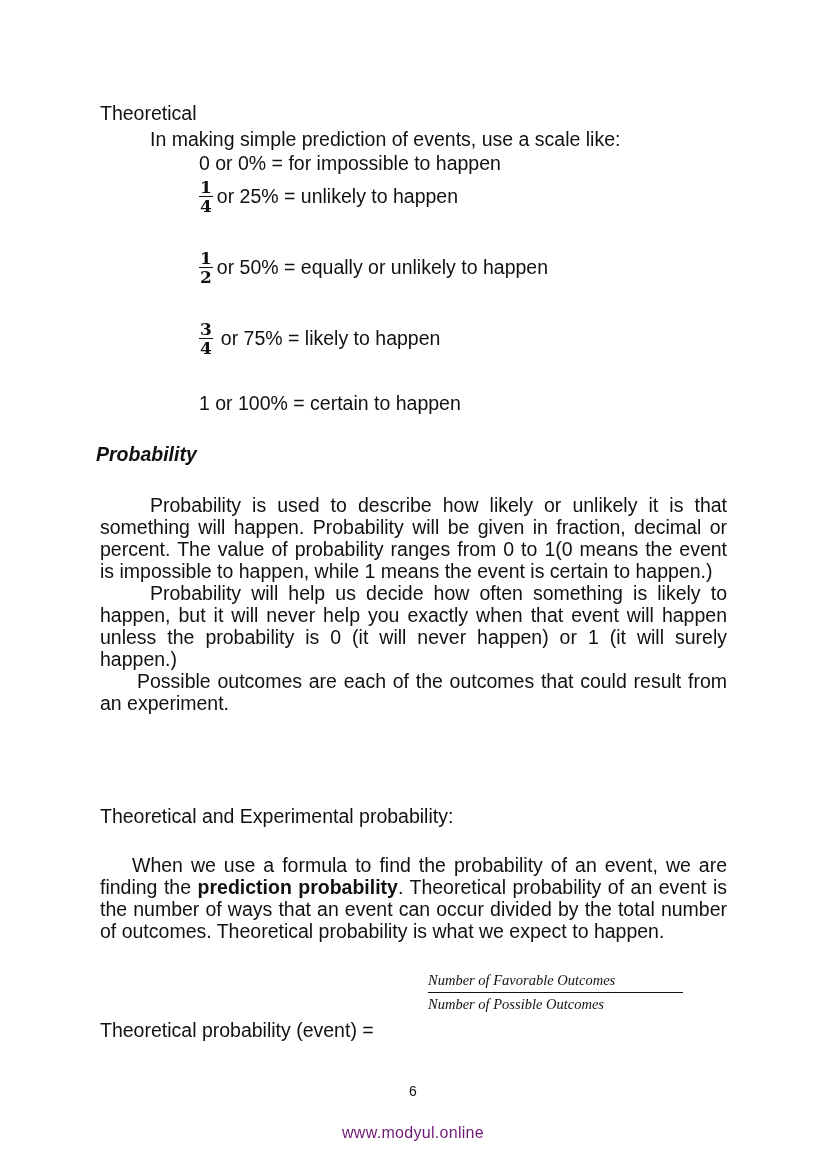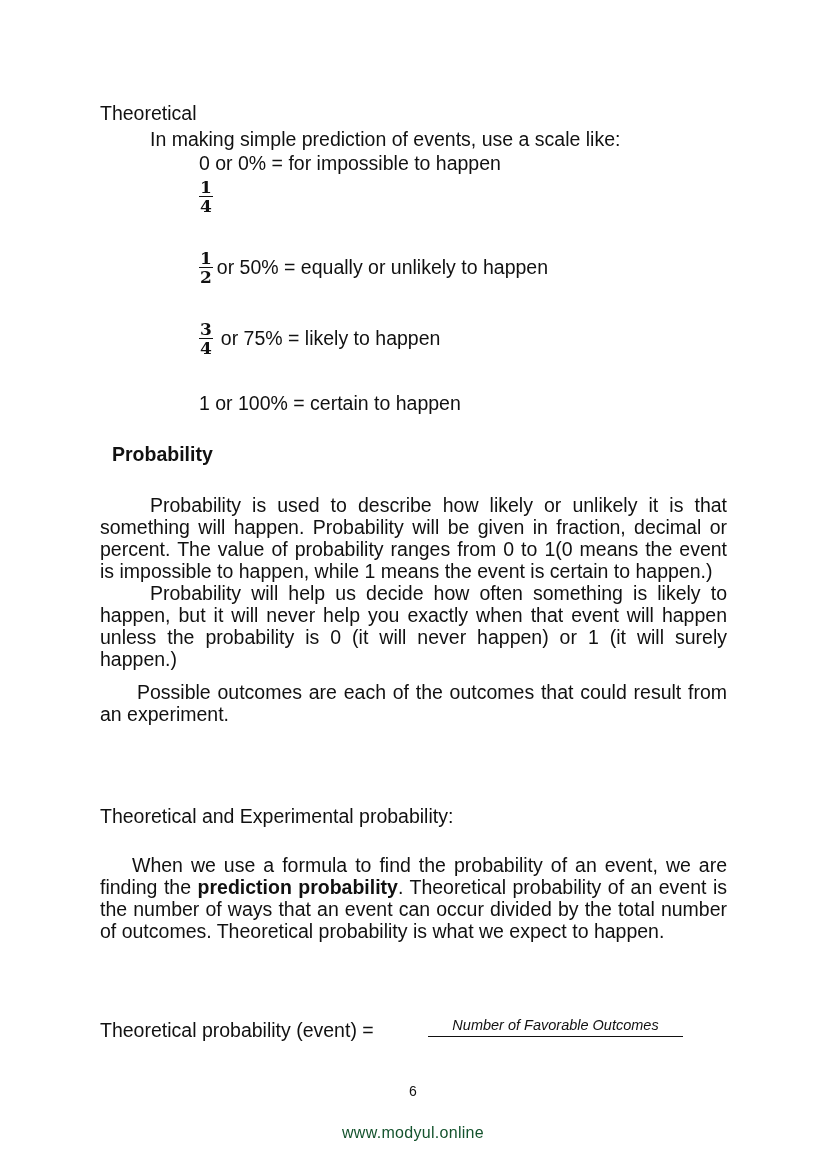--- a/index.html
+++ b/index.html
@@ -10,77 +10,78 @@
   .para { position: absolute; left: 100px; width: 627px; font-size: 19.5px; line-height: 22px;
           text-align: justify; }
   .para p { margin: 0; }
   .frac { display: inline-block; vertical-align: middle; text-align: center;
           font-family: "DejaVu Serif", serif; font-weight: bold; font-size: 17px; line-height: 18px; }
   .frac .num { display: block; padding: 0 1px; }
   .frac .den { display: block; border-top: 1.5px solid #111; padding: 0 1px; }
   .scale-row { position: absolute; left: 199px; font-size: 19.5px; white-space: nowrap; }
   .scale-row .rt { vertical-align: middle; margin-left: 4px; }
   .heading { font-weight: bold; font-size: 19.5px; }
-  .formula-frac { position: absolute; left: 428px; top: 1017px; width: 255px; text-align: center;
-                  font-family: Liberation Sans, sans-serif; font-style: italic; font-size: 14.5px; }
+  .formula-frac { position: absolute; left: 428px; top: 972px; width: 255px; 
+                  font-family: Liberation Serif, serif; font-style: italic; font-size: 14.5px; }
   .formula-frac .num { display: block; padding-bottom: 3px; border-bottom: 1.3px solid #111; }
   .formula-frac .den { display: block; padding-top: 3px; }
   .pagenum { position: absolute; left: 0; width: 826px; top: 1083px; text-align: center;
              font-size: 14px; color: #111; }
   .watermark { position: absolute; left: 0; width: 826px; top: 1124px; text-align: center;
-               font-size: 16px; color: #14532d; letter-spacing: 0.3px; }
+               font-size: 16px; color: #701a75; letter-spacing: 0.3px; }
 </style>
 </head>
 <body>
 
 <div class="abs txt" style="left:100px; top:100px;">Theoretical</div>
 <div class="abs txt" style="left:150px; top:126px;">In making simple prediction of events, use a scale like:</div>
 
 <div class="scale-row" style="top:152px;">
   <span>0 or 0% = for impossible to happen</span>
 </div>
 
 <div class="scale-row" style="top:178px;">
   <span class="frac">
     <span class="num">1</span>
     <span class="den">4</span>
-  </span>
+  </span><span class="rt">or 25% = unlikely to happen</span>
 </div>
 
 <div class="scale-row" style="top:249px;">
   <span class="frac">
     <span class="num">1</span>
     <span class="den">2</span>
   </span><span class="rt">or 50% = equally or unlikely to happen</span>
 </div>
 
 <div class="scale-row" style="top:320px;">
   <span class="frac">
     <span class="num">3</span>
     <span class="den">4</span>
   </span><span class="rt" style="margin-left:8px;">or 75% = likely to happen</span>
 </div>
 
 <div class="scale-row" style="top:392px;">
   <span>1 or 100% = certain to happen</span>
 </div>
 
-<div class="abs heading" style="left:112px; top:443px;">Probability</div>
+<div class="abs heading" style="left:96px; top:443px;font-style:italic;">Probability</div>
 
 <div class="para" style="top:494px;">
   <p style="text-indent:50px;">Probability is used to describe how likely or unlikely it is that something will happen. Probability will be given in fraction, decimal or percent. The value of probability ranges from 0 to 1(0 means the event is impossible to happen, while 1 means the event is certain to happen.)</p>
   <p style="text-indent:50px;">Probability will help us decide how often something is likely to happen, but it will never help you exactly when that event will happen unless the probability is 0 (it will never happen) or 1 (it will surely happen.)</p>
-  <p style="text-indent:37px;margin-top:11px;">Possible outcomes are each of the outcomes that could result from an experiment.</p>
+  <p style="text-indent:37px;">Possible outcomes are each of the outcomes that could result from an experiment.</p>
 </div>
 
 <div class="abs txt" style="left:100px; top:803px;">Theoretical and Experimental probability:</div>
 
 <div class="para" style="top:854px;">
   <p style="text-indent:32px;"><span>When we use a formula to find the probability of an event, we are finding the </span><b>prediction probability</b><span>. Theoretical probability of an event is the number of ways that an event can occur divided by the total number of outcomes. Theoretical probability is what we expect to happen.</span></p>
 </div>
 
 <div class="abs txt" style="left:100px; top:1017px;">Theoretical probability (event) =</div>
 <div class="formula-frac">
   <span class="num">Number of Favorable Outcomes</span>
+  <span class="den">Number of Possible Outcomes</span>
 </div>
 
 <div class="pagenum">6</div>
 <div class="watermark">www.modyul.online</div>
 
 </body></html>

